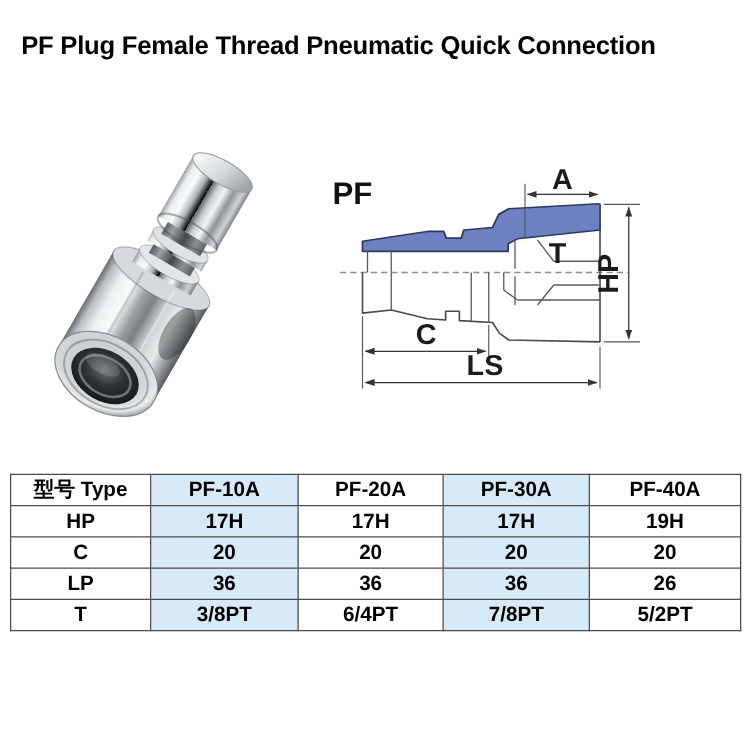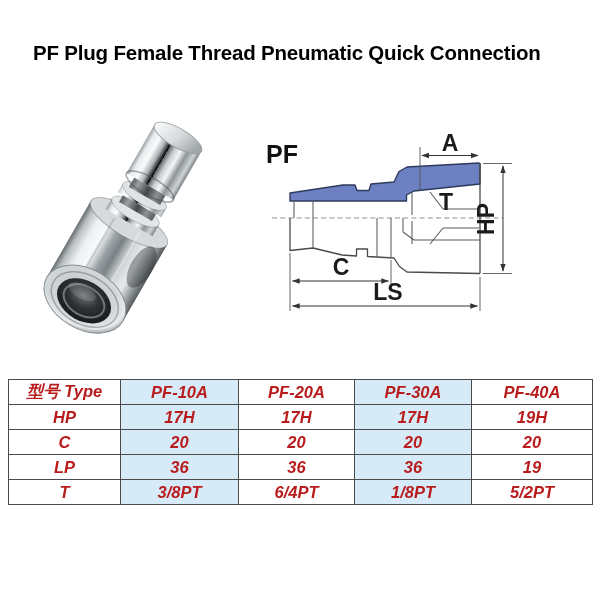--- a/index.html
+++ b/index.html
@@ -1,42 +1,42 @@
 <!DOCTYPE html>
 <html style="--diagram-fill: #6c80c2; --table-highlight: #d7eaf8;"><head>
 <meta charset="utf-8">
 <style>
   html,body{margin:0;padding:0;background:#fff;}
   .page{
     position:relative;width:600px;height:600px;background:#ffffff;
     font-family:"Liberation Sans", sans-serif;overflow:hidden;
   }
   .title{
-    position:absolute;left:17px;top:25px;margin:16px;
+    position:absolute;left:17px;top:25px;margin:0;
     font-size:20.5px;font-weight:700;color:#000;white-space:nowrap;
     letter-spacing:-0.2px;
     text-align:right;
   }
   .photo-svg{position:absolute;left:18px;top:93px;}
   .diagram-svg{position:absolute;left:250px;top:108px;}
   .dim-label{
     font-family:"Liberation Sans", sans-serif;font-size:23px;font-weight:600;fill:#1b1b1b;
   }
   .series-label{
     font-family:"Liberation Sans", sans-serif;font-size:25px;font-weight:700;fill:#111;
   }
   table.spec{
     position:absolute;left:8px;top:379px;width:584px;
     border-collapse:collapse;table-layout:fixed;
   }
   table.spec td,table.spec th{
     border:1.5px solid #4b4b4b;height:24px;padding:0;
     text-align:center;vertical-align:middle;
-    font-size:16.5px;font-weight:700;color:#b91c1c;
-    font-family:"Liberation Sans", sans-serif;white-space:nowrap;font-style:italic;
+    font-size:16.5px;font-weight:700;color:#000000;
+    font-family:"Liberation Sans", sans-serif;white-space:nowrap;
   }
   table.spec .hl{background:var(--table-highlight,#d7eaf8);margin-left:44px;}
   .blue-profile{fill:var(--diagram-fill,#6c80c2);stroke:#2e3a5c;stroke-width:1.4;stroke-linejoin:round;}
   .outline{stroke:#4a4a4a;stroke-width:1.3;fill:none;stroke-linejoin:round;}
   .inner{stroke:#5a5a5a;stroke-width:1.05;fill:none;}
   .dim{stroke:#333;stroke-width:1;fill:none;}
   .ext{stroke:#555;stroke-width:0.9;fill:none;}
   .cl{stroke:#8f8f8f;stroke-width:1.1;stroke-dasharray:5 3.2;fill:none;}
 </style>
 </head>
@@ -232,25 +232,25 @@
         <td class="hl">20</td>
         <td>20</td>
         <td class="hl">20</td>
         <td>20</td>
       </tr>
       <tr>
         <td>LP</td>
         <td class="hl">36</td>
         <td>36</td>
         <td class="hl">36</td>
-        <td>19</td>
+        <td>26</td>
       </tr>
       <tr>
         <td>T</td>
         <td class="hl">3/8PT</td>
         <td>6/4PT</td>
-        <td class="hl">1/8PT</td>
+        <td class="hl">7/8PT</td>
         <td>5/2PT</td>
       </tr>
     </tbody>
   </table>
 
 </div>
 
 </body></html>

